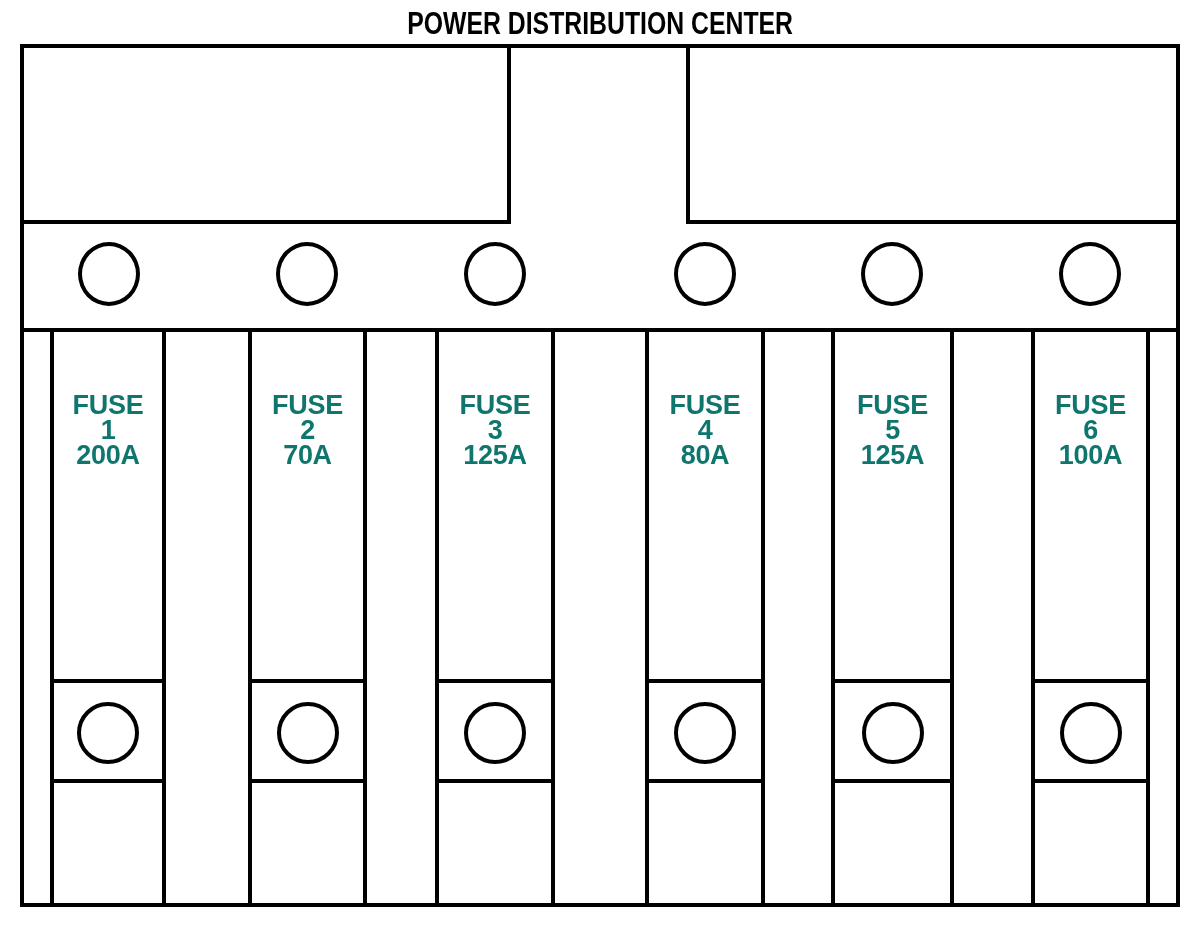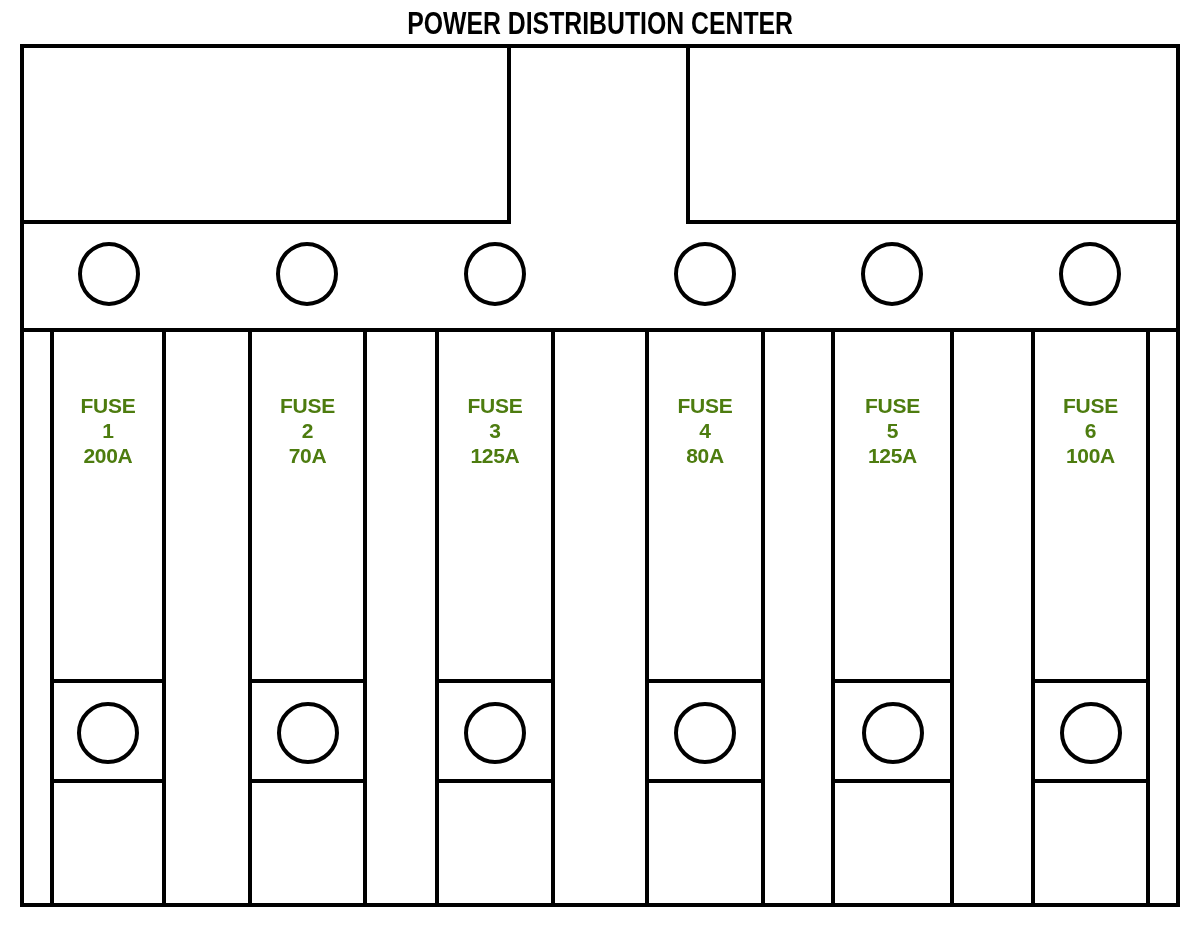--- a/index.html
+++ b/index.html
@@ -78,25 +78,25 @@
     border-left: 4px solid #000000;
     border-right: 4px solid #000000;
     box-sizing: border-box;
   }
   .fuse-label {
     position: absolute;
     top: 65px;
     left: 0;
     width: 100%;
     text-align: center;
-    font-size: 21px;
+    font-size: 27px;
     font-weight: bold;
     line-height: 25px;
     letter-spacing: -0.3px;
-    color: #4d7c0f;
+    color: #0f766e;
   }
   .terminal-box {
     position: absolute;
     left: 0;
     top: 351px;
     width: 100%;
     height: 104px;
     border-top: 4px solid #000000;
     border-bottom: 4px solid #000000;
     box-sizing: border-box;

